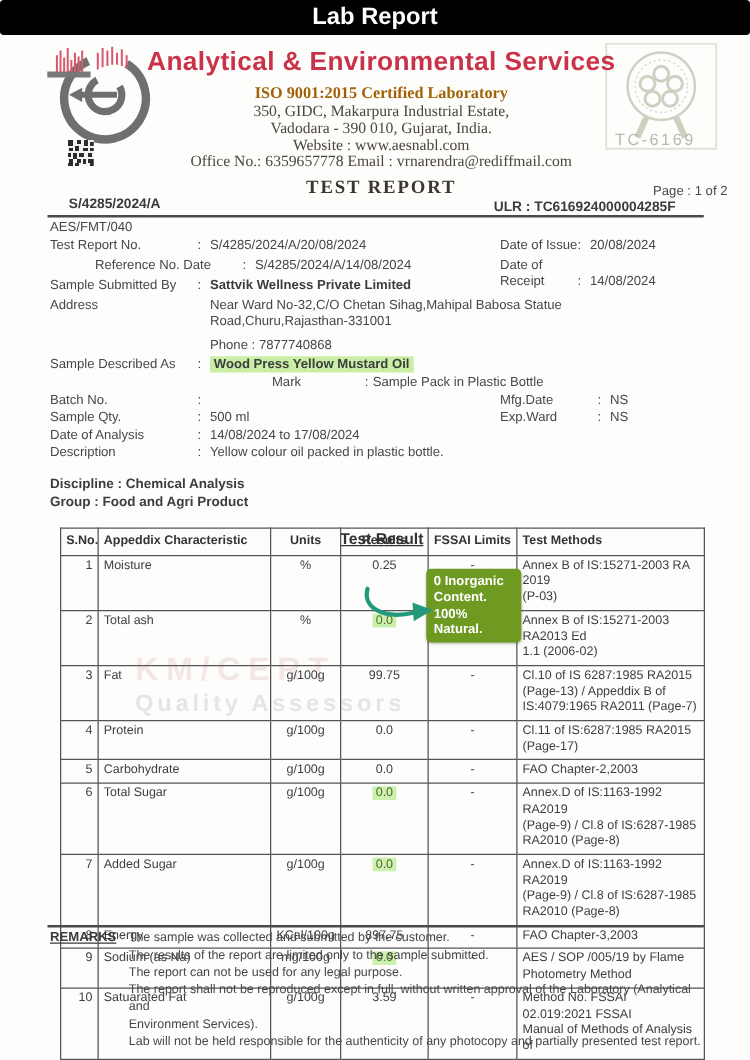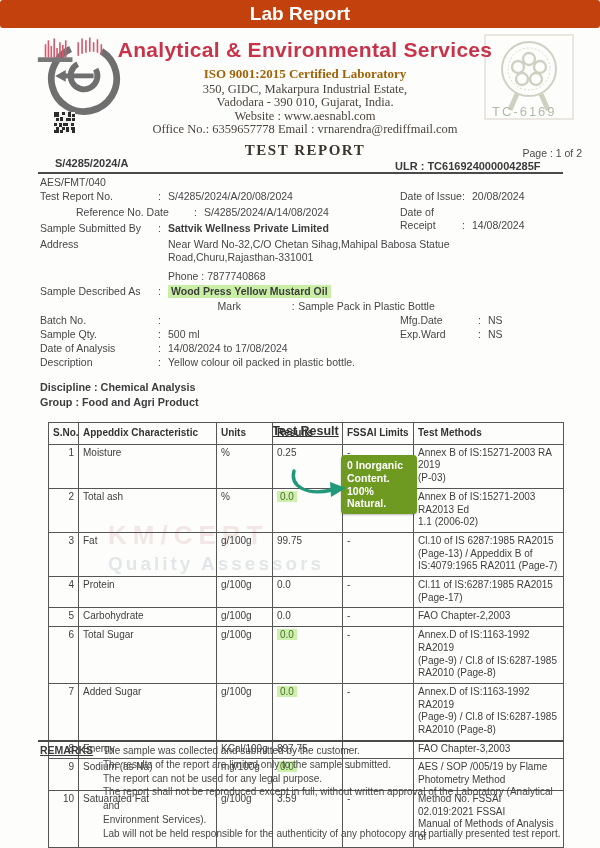--- a/index.html
+++ b/index.html
@@ -1,20 +1,20 @@
 <!DOCTYPE html>
 <html><head>
 <meta charset="utf-8">
 <style>
   html,body{margin:0;padding:0;background:#ffffff;}
   body{width:600px;height:848px;position:relative;font-family:"Liberation Sans",sans-serif;color:#3e3e3e;overflow:hidden;}
   .page{position:absolute;inset:0;background:#fdfdfc;}
 
   
-  .banner{position:absolute;left:0;top:0;width:600px;height:28px;background:#c2410c;border-radius:3px;
+  .banner{position:absolute;left:0;top:0;width:600px;height:28px;background:#000000;border-radius:3px;
           display:flex;align-items:center;justify-content:center;color:#ffffff;font-weight:bold;font-size:19px;}
 
   
   .hdr-center{position:absolute;left:105px;top:38px;width:400px;text-align:center;}
   .company{font-size:21px;font-weight:bold;color:#c9334a;letter-spacing:.3px;white-space:nowrap;margin-bottom:5px;}
   .serifline{font-family:"Liberation Serif",serif;font-size:12.5px;color:#4c453d;line-height:13.5px;}
   .iso{font-weight:bold;font-size:13px;color:#a16207;margin-bottom:2px;}
   .testreport{font-family:"Liberation Serif",serif;font-weight:bold;font-size:15px;letter-spacing:1.5px;color:#3c362f;margin-top:5px;}
   .pageinfo{position:absolute;right:18px;top:147px;font-size:10.5px;color:#4a4a4a;}
   .sampleno{position:absolute;left:55px;top:157px;font-size:11px;font-weight:bold;color:#3b3b3b;}
@@ -37,21 +37,21 @@
   .indent{margin-left:128px;}
 
   .disc{position:absolute;left:40px;font-size:10.8px;font-weight:bold;color:#3d3d3d;}
 
   
   .tr-title{position:absolute;left:48px;top:424px;width:515px;text-align:center;font-size:12.5px;font-weight:bold;text-decoration:underline;color:#333;}
   table.results{position:absolute;left:48px;top:422px;width:515px;border-collapse:collapse;table-layout:fixed;}
   table.results th,table.results td{border:1px solid #555;padding:2px 4px 3px 4px;font-size:10px;line-height:12.7px;vertical-align:top;color:#3e3e3e;font-weight:normal;}
   table.results th{font-weight:bold;color:#333;padding-top:4px;padding-bottom:4px;}
   .c-sno{width:30px;} .c-name{width:138px;} .c-units{width:56px;} .c-res{width:70px;} .c-lim{width:71px;} .c-meth{width:150px;}
-  .ta-c{text-align:left;} .ta-r{text-align:right;}
+  .ta-c{text-align:center;} .ta-r{text-align:right;}
   td.method{white-space:pre-line;}
   .hl-pill{background:#cdf0ad;padding:0 3px;color:#4e6b35;}
 
   
   .badge{position:absolute;left:341px;top:455px;width:66px;background:#6e9a22;border-radius:4px;padding:4px 4px 4px 6px;
          color:#fff;font-weight:bold;font-size:10.5px;line-height:12.8px;white-space:pre-line;z-index:6;box-shadow:0 1px 2px rgba(0,0,0,.25);}
   .arrow-svg{position:absolute;left:288px;top:468px;z-index:7;}
 
   
   .wm{position:absolute;left:108px;top:520px;z-index:0;pointer-events:none;}

